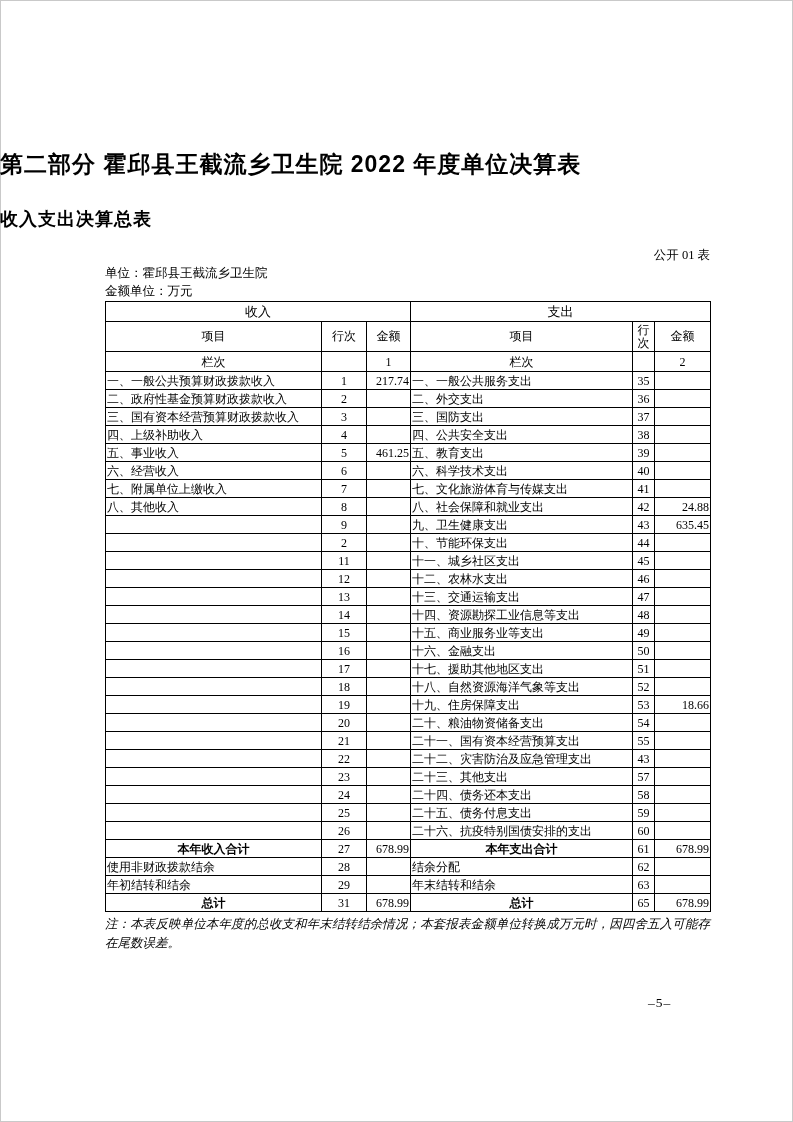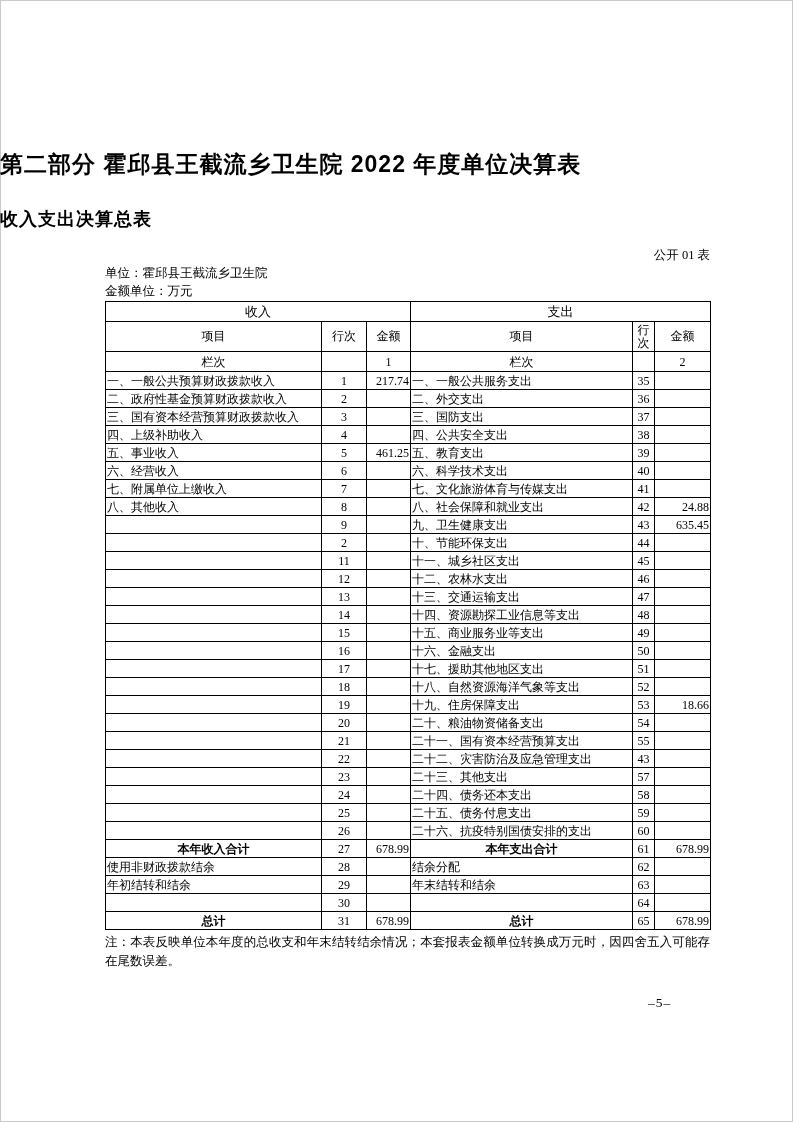--- a/index.html
+++ b/index.html
@@ -50,20 +50,21 @@
   tr.data-row td { height: 18px; }
   td.item { text-align: left; padding-left: 2px; }
   td.num { text-align: center; }
   td.amt { text-align: right; padding-right: 1px; }
   td.item.total { text-align: center; font-weight: bold; }
 
   .note {
     width: 605px; margin: 3px 0 0 105px;
     font-size: 12.5px; line-height: 19px;
     text-align: justify;
+    font-style: italic;
   }
 
   .page-number {
     position: absolute; top: 995px; left: 648px;
     font-size: 13.5px; letter-spacing: 1px;
   }
 </style>
 </head>
 <body>
 
@@ -366,28 +367,20 @@
 
       <tr class="data-row">
         <td class="item">年初结转和结余</td>
         <td class="num">29</td>
         <td class="amt"></td>
         <td class="item">年末结转和结余</td>
         <td class="num">63</td>
         <td class="amt"></td>
       </tr>
 
-      <tr class="data-row">
-        <td class="item"></td>
-        <td class="num">30</td>
-        <td class="amt"></td>
-        <td class="item"></td>
-        <td class="num">64</td>
-        <td class="amt"></td>
-      </tr>
 
       <tr class="data-row">
         <td class="item total">总计</td>
         <td class="num">31</td>
         <td class="amt">678.99</td>
         <td class="item total">总计</td>
         <td class="num">65</td>
         <td class="amt">678.99</td>
       </tr>
     </tbody>

